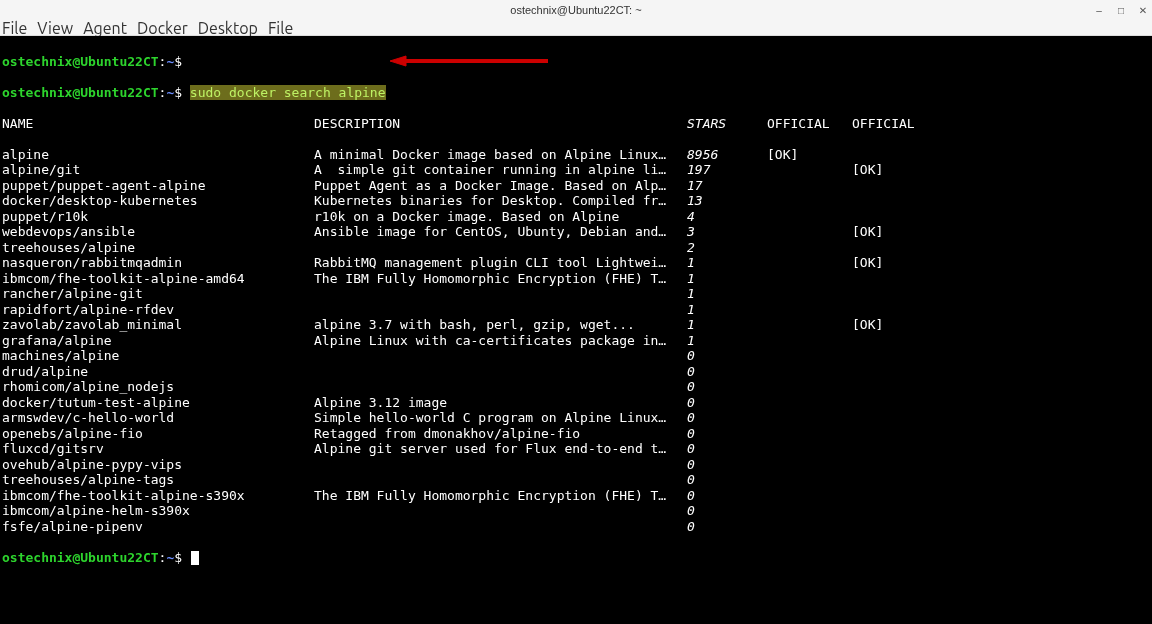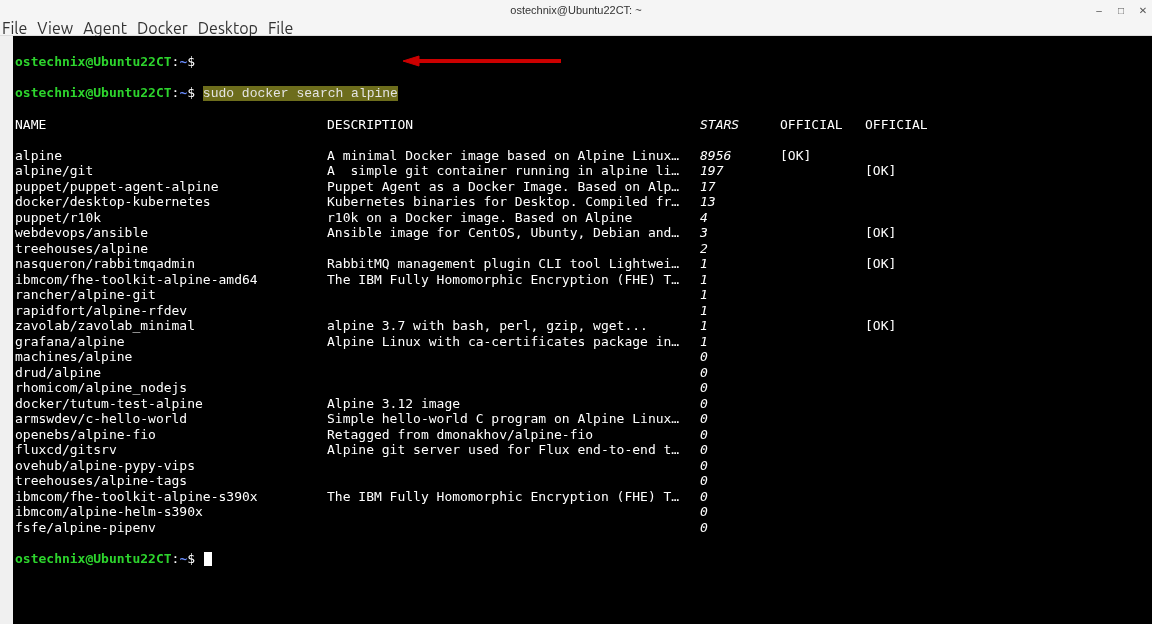--- a/index.html
+++ b/index.html
@@ -53,26 +53,25 @@
   .terminal {
     background: #000;
     color: #fff;
     height: calc(624px - 36px);
     padding: 2px 2px;
     font-size: 13px;
     line-height: 15.5px;
     white-space: pre;
     overflow: hidden;
     position: relative;
-    margin-left: 13px;
   }
   .prompt-user { color: #2dd42d; font-weight: bold; }
   .prompt-path { color: #6b8eff; font-weight: bold; }
   .prompt-sep  { color: #fff; }
-  .cmd-hl { background: #6d6d1c; color: #e5e5e5; font-family: Liberation Mono, monospace; }
+  .cmd-hl { background: #6d6d1c; color: #bef264; }
   .arrow {
     position: absolute;
     left: 390px;
     top: 18px;
     pointer-events: none;
   }
   .arrow line, .arrow polygon { stroke: #c00; fill: #c00; }
   .hdr { font-weight: normal; }
   .row { display: block; }
   .col-name { display:inline-block; width: 312px; vertical-align: top; overflow: hidden; }

